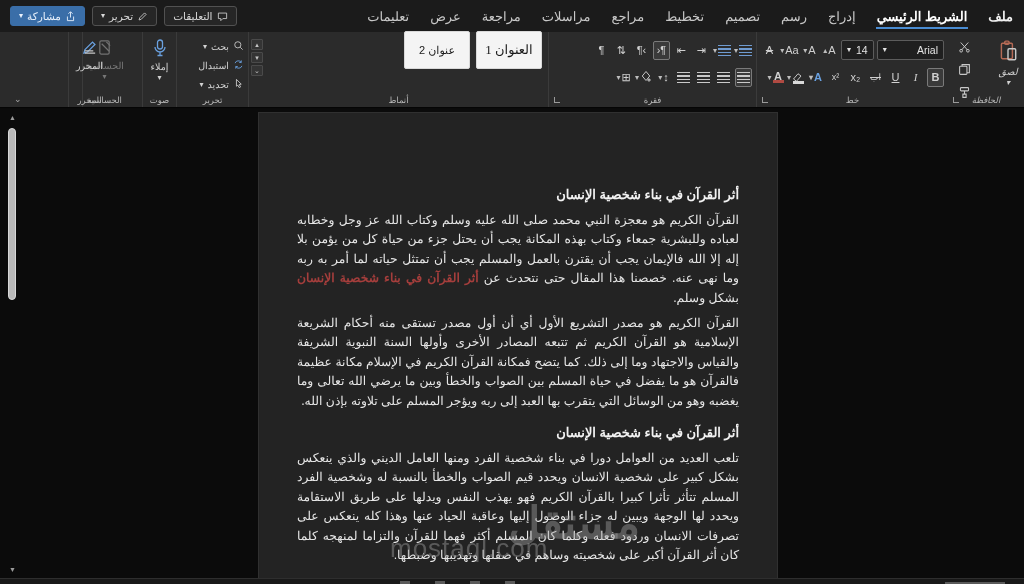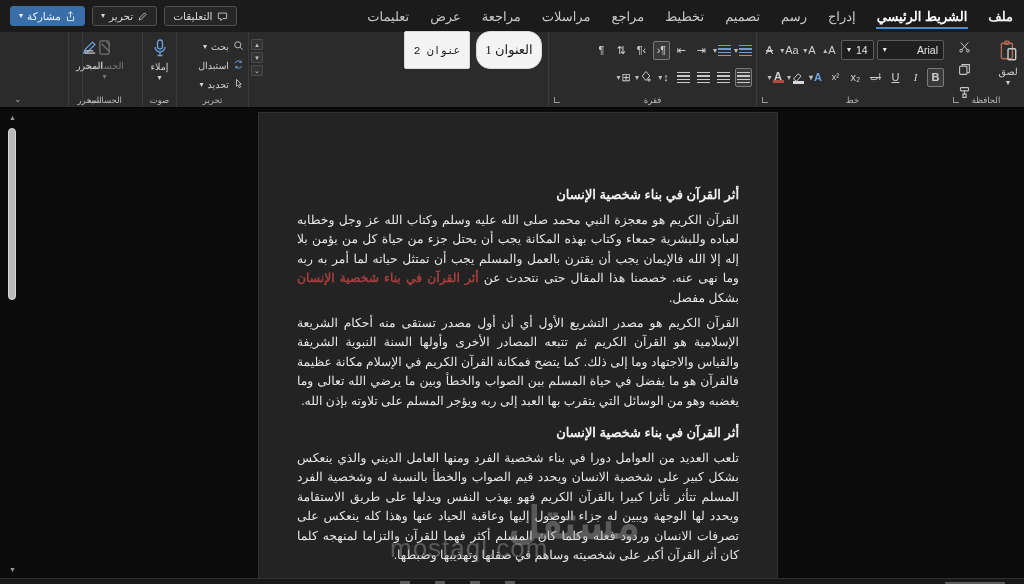--- a/index.html
+++ b/index.html
@@ -42,22 +42,22 @@
   .combo { height:20px; background:#1f1f1f; border:1px solid #5c5c5c; border-radius:2px;
     color:#e4e4e4; font-size:10.5px; display:flex; align-items:center; direction:ltr;
     padding:0 5px; gap:5px; }
   .underbar { display:block; width:11px; height:3px; margin-top:-2px; }
   .stack { display:flex; flex-direction:column; align-items:center; line-height:1; }
 
   
   .style-card { width:66px; height:38px; background:#f4f4f4; border-radius:2px; color:#1a1a1a;
     font-size:10px; display:flex; align-items:center; justify-content:center; border:1px solid #d9d9d9; }
   .style-card.selected { outline:1px solid #9a9a9a; box-shadow:0 0 0 3px #2b2b2b,0 0 0 4px #777; }
-  .style-card.h1 { font-family:"Liberation Serif", serif; font-size:13px;border-radius:14px; }
-  .style-card.h2 { font-family:Liberation Mono, monospace; font-size:11px;text-align:right; }
+  .style-card.h1 { font-family:"Liberation Serif", serif; font-size:13px; }
+  .style-card.h2 { font-family:Liberation Sans, sans-serif; font-size:11px;text-align:right; }
   .gal-arrows { position:absolute; left:2px; top:7px; width:12px; display:flex;
     flex-direction:column; gap:2px; }
   .gal-arrows span { height:11px; background:#343434; border:1px solid #4a4a4a; color:#c4c4c4;
     font-size:7px; display:flex; align-items:center; justify-content:center; border-radius:1px; }
 
   
   .cmd { display:flex; direction:rtl; align-items:center; gap:4px; color:#d2d2d2; font-size:9.5px;
     height:17px; white-space:nowrap; }
   .vbtn { display:flex; flex-direction:column; align-items:center; gap:2px; color:#d2d2d2;
     font-size:9.5px; padding-top:3px; }
@@ -136,21 +136,21 @@
               <path d="M2 3h12v8H8.5L5.5 14v-3H2V3z"></path>
             </svg>
           </span>
         <span>التعليقات</span>
       </div>
     </div>
   </div>
 
   <div class="ribbon">
 
-    <div class="group" style="left:948px; width:76px; border-left:none;">
+    <div class="group" style="left:948px; width:76px; border-left:none;font-style:italic;">
       <div class="vbtn" style="position:absolute; right:6px; top:5px;">
         <span><svg width="20" height="22" viewBox="0 0 18 20" style="stroke:#b56a55;">
               <rect x="3" y="3" width="10" height="14" rx="1"></rect>
               <rect x="6" y="1" width="4" height="3" rx="1"></rect>
               <rect x="9" y="8" width="7" height="10" rx="1" style="stroke:#c8c8c8;"></rect>
             </svg></span>
         <span>لصق</span>
         <span class="chev">▾</span>
       </div>
       <div style="position:absolute; left:8px; top:6px; display:flex; flex-direction:column; gap:4px;">
@@ -301,20 +301,21 @@
     <div class="group" style="left:248px; width:300px;">
       <div class="row r1" style="right:6px; left:18px; gap:6px;">
         <div class="style-card h1">العنوان 1</div>
         <div class="style-card h2">عنوان 2</div>
       </div>
       <div class="gal-arrows">
         <span>▴</span>
         <span>▾</span>
         <span>⌄</span>
       </div>
+      <div class="group-label">أنماط</div>
     </div>
 
     <div class="group" style="left:176px; width:72px;">
       <div style="position:absolute; top:6px; right:4px; display:flex; flex-direction:column; gap:2px;">
         <div class="cmd">
           <span><svg width="11" height="11" viewBox="0 0 16 16">
                 <circle cx="7" cy="7" r="4.5"></circle>
                 <path d="M10.5 10.5L14 14"></path>
               </svg></span>
           <span>بحث</span>
@@ -379,21 +380,21 @@
   <div class="doc">
 
     <div class="vscroll">
       <span class="arr up">▲</span>
       <div class="thumb"></div>
       <span class="arr down">▼</span>
     </div>
 
     <div class="page">
       <h1>أثر القرآن في بناء شخصية الإنسان</h1>
-      <p><span>القرآن الكريم هو معجزة النبي محمد صلى الله عليه وسلم وكتاب الله عز وجل وخطابه لعباده وللبشرية جمعاء وكتاب بهذه المكانة يجب أن يحتل جزء من حياة كل من يؤمن بلا إله إلا الله فالإيمان يجب أن يقترن بالعمل والمسلم يجب أن تمتثل حياته لما أمر به ربه وما نهى عنه. خصصنا هذا المقال حتى نتحدث عن </span><span class="red-phrase">أثر القرآن في بناء شخصية الإنسان</span><span> بشكل مفصل.</span></p>
+      <p><span>القرآن الكريم هو معجزة النبي محمد صلى الله عليه وسلم وكتاب الله عز وجل وخطابه لعباده وللبشرية جمعاء وكتاب بهذه المكانة يجب أن يحتل جزء من حياة كل من يؤمن بلا إله إلا الله فالإيمان يجب أن يقترن بالعمل والمسلم يجب أن تمتثل حياته لما أمر به ربه وما نهى عنه. خصصنا هذا المقال حتى نتحدث عن </span><span class="red-phrase">أثر القرآن في بناء شخصية الإنسان</span><span> بشكل وسلم.</span></p>
       <p>القرآن الكريم هو مصدر التشريع الأول أي أن أول مصدر تستقى منه أحكام الشريعة الإسلامية هو القرآن الكريم ثم تتبعه المصادر الأخرى وأولها السنة النبوية الشريفة والقياس والاجتهاد وما إلى ذلك. كما يتضح فمكانة القرآن الكريم في الإسلام مكانة عظيمة فالقرآن هو ما يفضل في حياة المسلم بين الصواب والخطأ وبين ما يرضي الله تعالى وما يغضبه وهو من الوسائل التي يتقرب بها العبد إلى ربه ويؤجر المسلم على تلاوته بإذن الله.</p>
       <h2>أثر القرآن في بناء شخصية الإنسان</h2>
       <p>تلعب العديد من العوامل دورا في بناء شخصية الفرد ومنها العامل الديني والذي ينعكس بشكل كبير على شخصية الانسان ويحدد قيم الصواب والخطأ بالنسبة له وشخصية الفرد المسلم تتأثر تأثرا كبيرا بالقرآن الكريم فهو يهذب النفس ويدلها على طريق الاستقامة ويحدد لها الوجهة ويبين له جزاء الوصول إليها وعاقبة الحياد عنها وهذا كله ينعكس على تصرفات الانسان وردود فعله وكلما كان المسلم أكثر فهما للقرآن والتزاما لمنهجه كلما كان أثر القرآن أكبر على شخصيته وساهم في صقلها وتهذيبها وضبطها.</p>
 
     </div>
 
     <div class="watermark">
       <div class="wm-ar">مستقل</div>
       <div class="wm-en">mostaql.com</div>
     </div>

